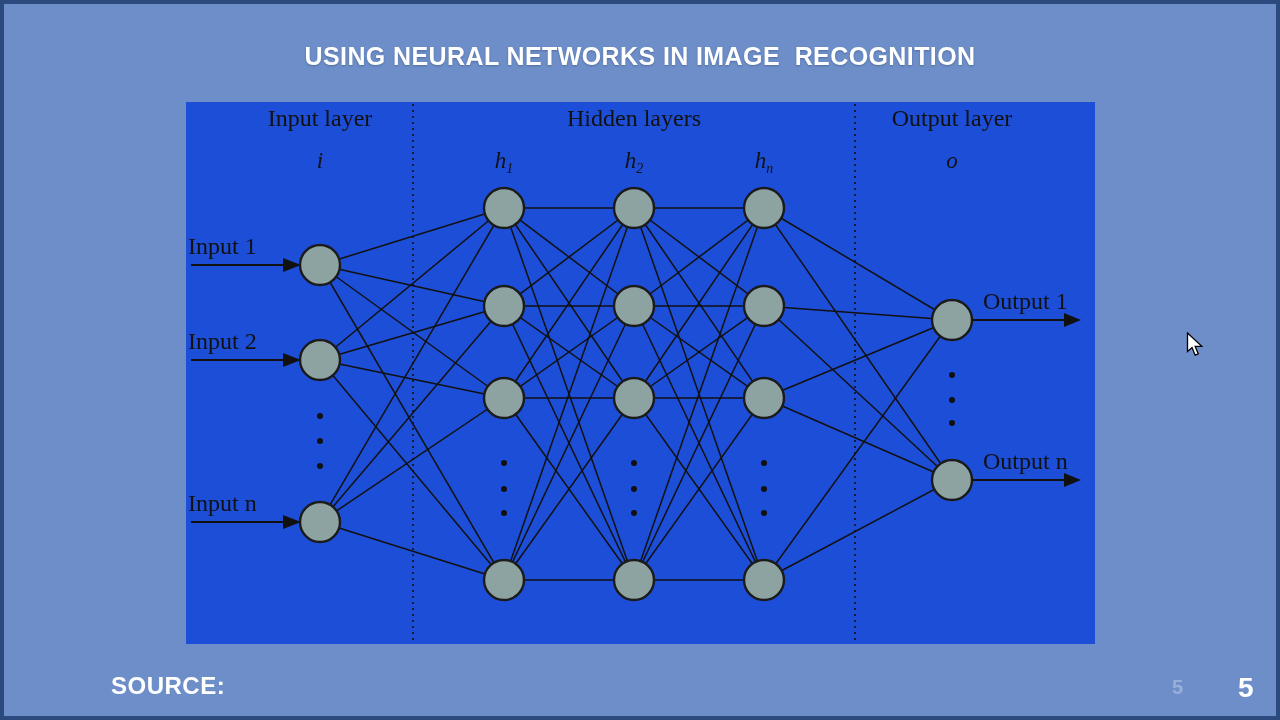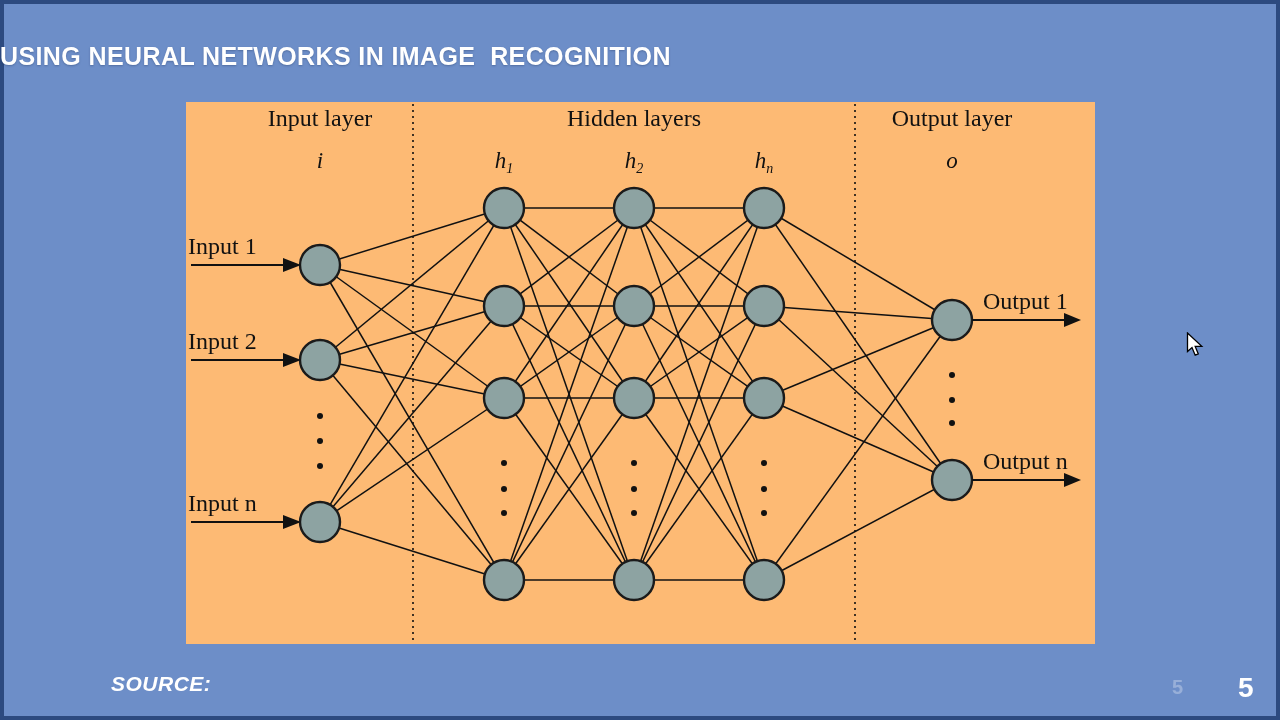--- a/index.html
+++ b/index.html
@@ -1,28 +1,28 @@
 <!DOCTYPE html>
 <html><head>
 <meta charset="utf-8">
 <style>
   html,body{margin:0;padding:0;width:1280px;height:720px;overflow:hidden;
     font-family:"Liberation Sans","DejaVu Sans",sans-serif;}
   .slide{position:absolute;inset:0;background:#6d8ec8;
     box-shadow:inset 0 0 0 4px #2d4a7f;}
-  .title{position:absolute;top:42px;left:0;width:100%;
+  .title{position:absolute;top:42px;left:0;width:100%;text-align:center;
     color:#ffffff;font-weight:bold;font-size:25px;letter-spacing:0.4px;
     white-space:pre;text-shadow:0 1px 2px rgba(30,50,90,0.35);}
   .panel{position:absolute;left:186px;top:102px;width:909px;height:542px;
-    background:#fdba74;}
+    background:#1d4ed8;}
   #network-svg{display:block;width:909px;height:542px;}
   #network-svg text{font-family:"Liberation Serif","DejaVu Serif",serif;}
   .source-line{position:absolute;left:111px;top:672px;display:flex;
     align-items:baseline;gap:11px;color:#ffffff;white-space:nowrap;}
-  .source-label{font-size:21px;font-weight:bold;letter-spacing:0.5px;font-style:italic;}
+  .source-label{font-size:24px;font-weight:bold;letter-spacing:0.5px;}
   .source-url{font-size:15px;font-weight:bold;letter-spacing:0.2px;}
   .page-ghost{position:absolute;left:1172px;top:676px;font-size:20px;
     font-weight:bold;color:#e8eef8;opacity:0.35;}
   .page-number{position:absolute;left:1238px;top:672px;font-size:28px;
     font-weight:bold;color:#ffffff;}
   .cursor{position:absolute;left:1186px;top:332px;}
 </style>
 </head>
 <body>
 

